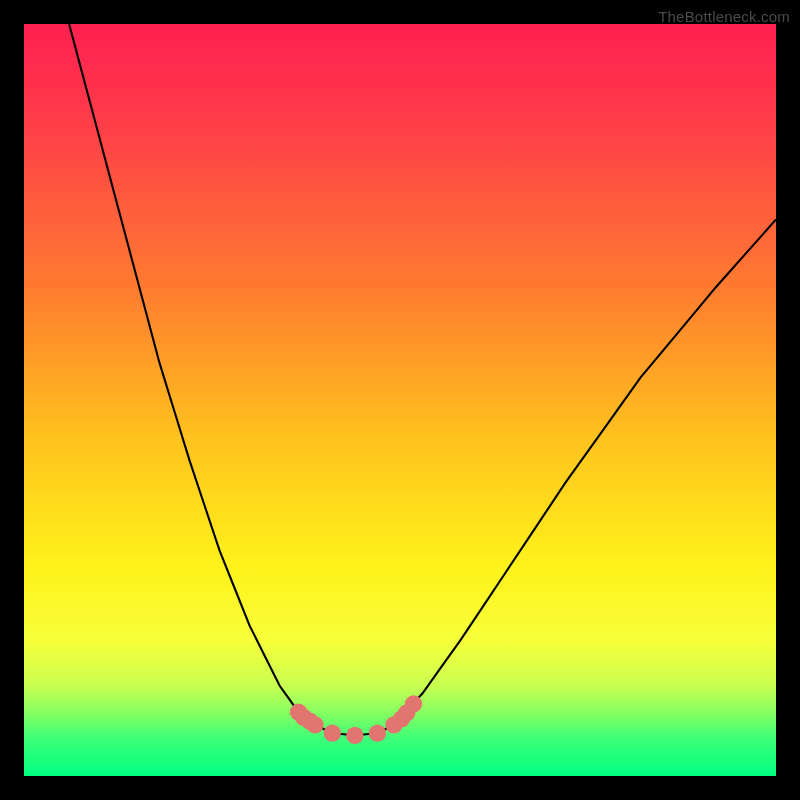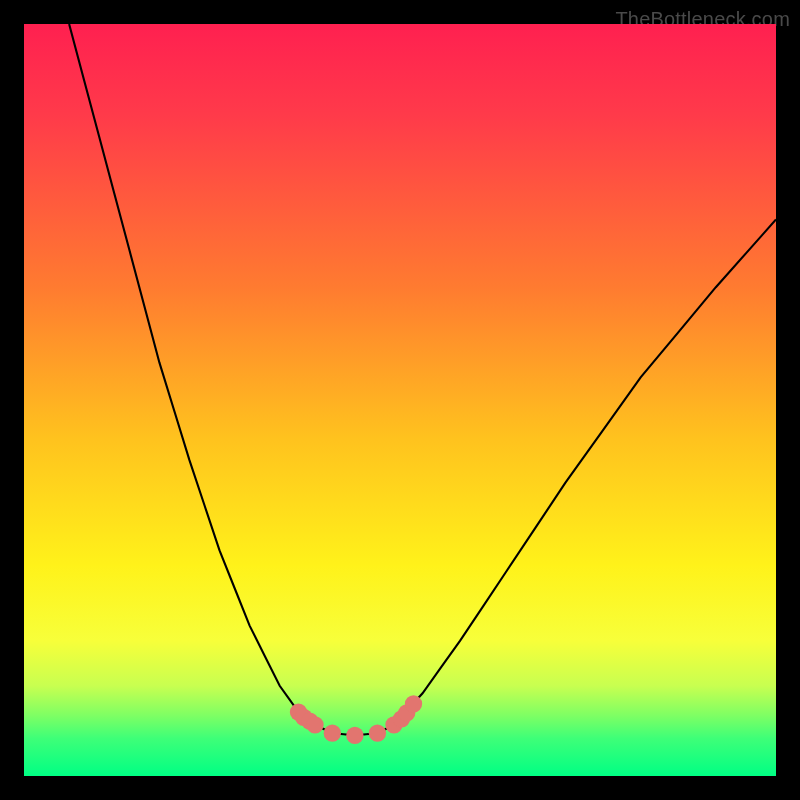--- a/index.html
+++ b/index.html
@@ -40,21 +40,21 @@
     position: absolute;
     inset: 0;
     width: 100%;
     height: 100%;
   }
   .watermark {
     position: absolute;
     top: 8px;
     right: 10px;
     color: #4a4a4a;
-    font-size: 20px;
+    font-size: 15px;
     font-weight: 500;
     letter-spacing: 0.2px;
   }
 </style>
 </head>
 <body>
 
 <div class="watermark">TheBottleneck.com</div>
 
 <div class="frame">

